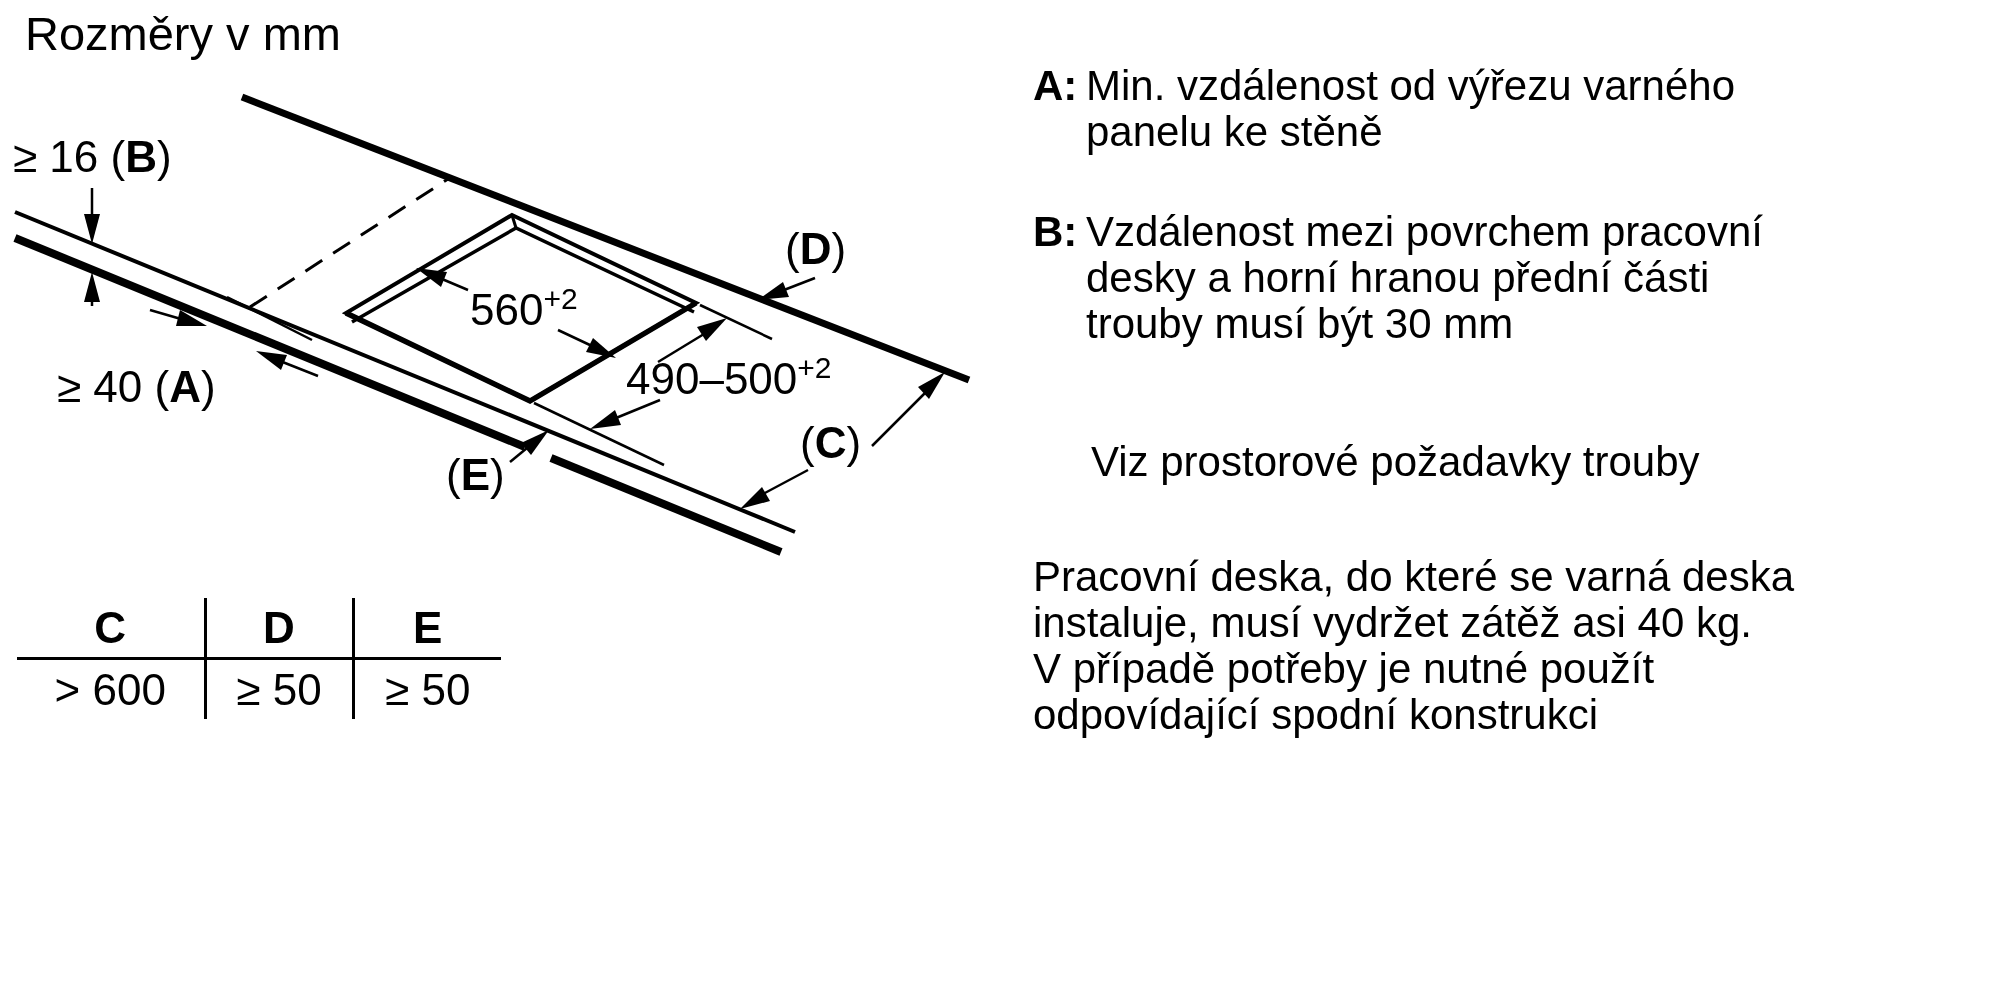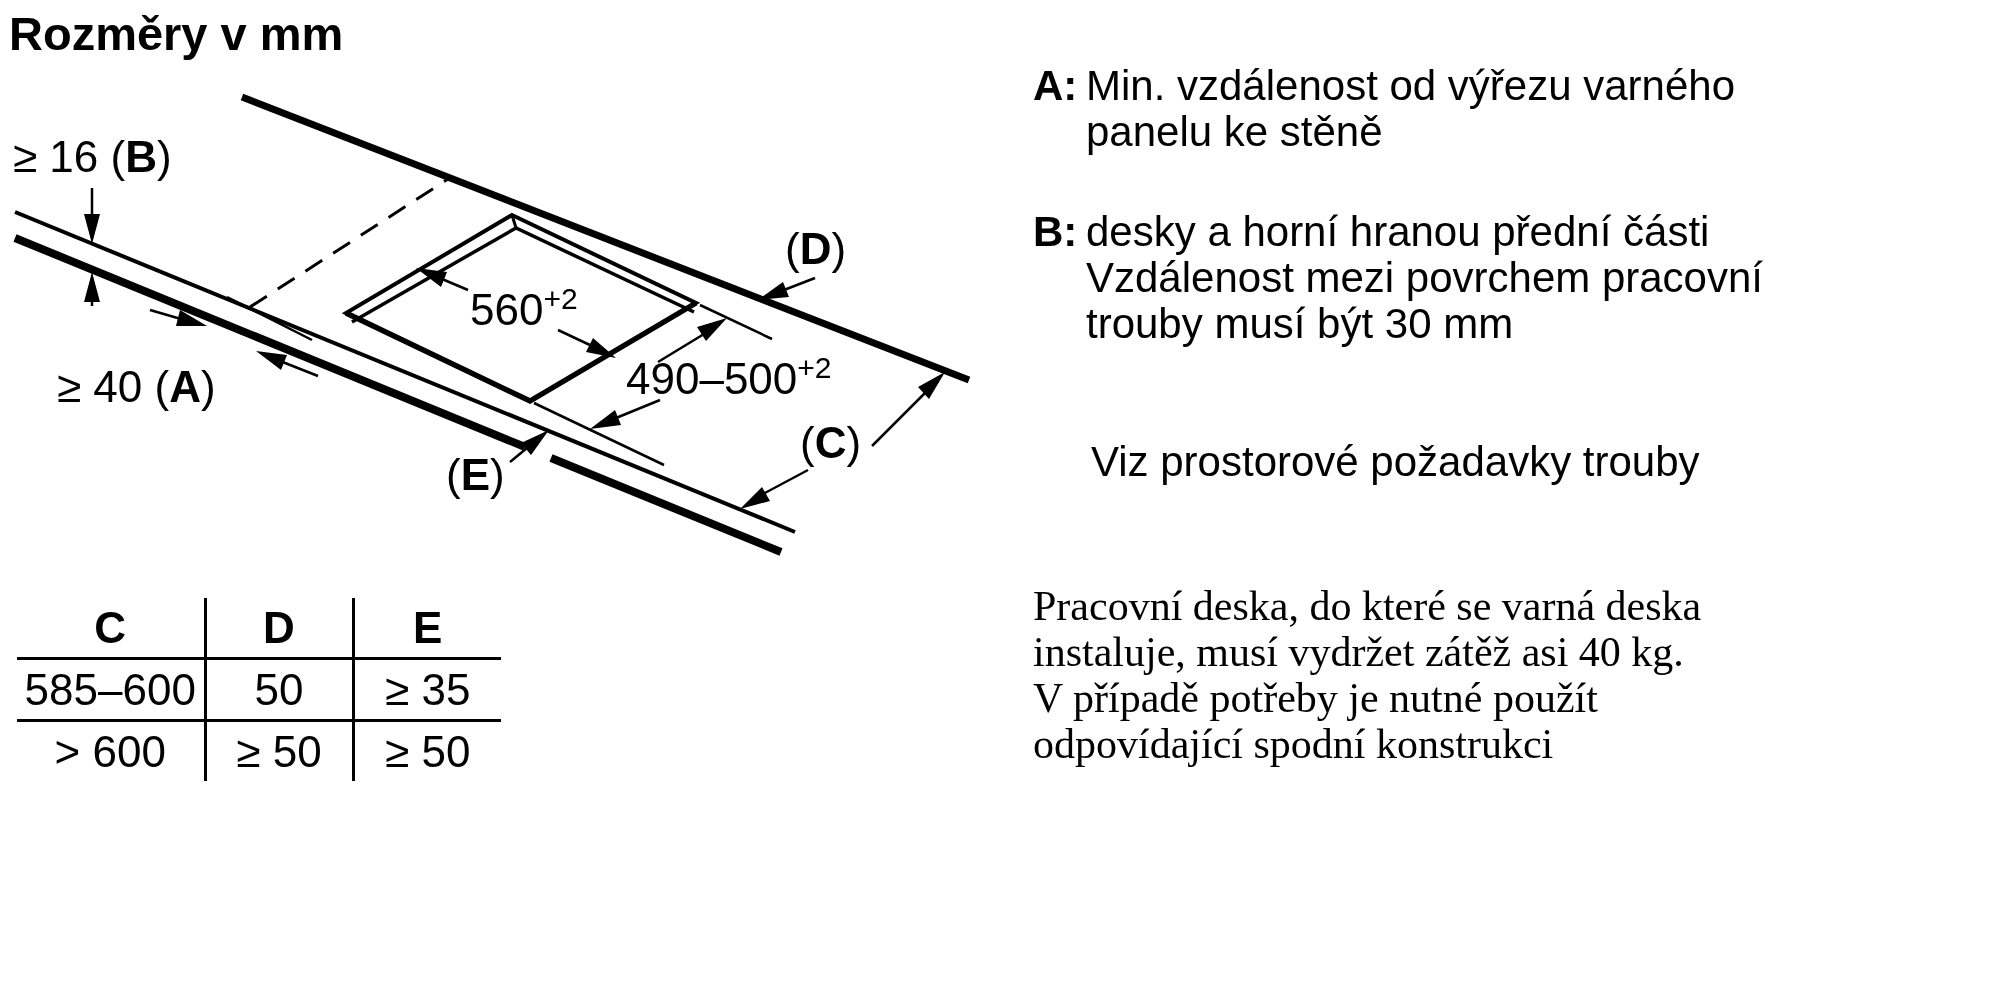--- a/index.html
+++ b/index.html
@@ -10,27 +10,26 @@
     color: #000;
   }
   body {
     position: relative;
     width: 2000px;
     height: 1000px;
     overflow: hidden;
   }
   .page-title {
     position: absolute;
-    left: 9px;
+    left: 25px;
     top: 8px;
     font-size: 47px;
     line-height: 1.1;
     color: #000;
     white-space: nowrap;
-    font-weight: bold;
   }
   #diagram-svg {
     position: absolute;
     left: 0;
     top: 0;
   }
   .svg-label {
     font-family: "Liberation Sans", sans-serif;
     font-size: 44px;
     fill: #000;
@@ -74,21 +73,21 @@
     width: 640px;
     font-size: 42px;
     line-height: 46px;
     color: #000;
   }
   .note-block { position: absolute; left: 0; display: flex; }
   .note-label { font-weight: 700; width: 53px; flex: 0 0 53px; }
   .note-a { top: 63px; }
   .note-b { top: 209px; }
   .note-viz { top: 439px; padding-left: 58px; display: block; text-align: right; }
-  .note-load { top: 583px; display: block; font-family: Liberation Serif, serif; }
+  .note-load { top: 554px; display: block; }
   .note-line { white-space: nowrap; }
 </style>
 </head>
 <body>
 
 <div class="page-title">Rozměry v mm</div>
 
 <svg id="diagram-svg" width="1000" height="580" viewBox="0 0 1000 580">
   <g stroke="#000" fill="none" stroke-linecap="butt">
 
@@ -158,46 +157,41 @@
       <col class="c-col">
       <col class="d-col">
       <col class="e-col">
     </colgroup>
   <tbody>
       <tr class="hdr">
     <th>C</th>
     <th class="mid">D</th>
     <th>E</th>
   </tr>
-  <tr class="row1">
-    <td>585–600</td>
-    <td class="mid">50</td>
-    <td>≥ 35</td>
-  </tr>
   <tr class="row2">
     <td>&gt; 600</td>
     <td class="mid">≥ 50</td>
     <td>≥ 50</td>
   </tr>
 </tbody>
   </table>
 
 <div class="notes">
   <div class="note-block note-a">
     <div class="note-label">A:</div>
     <div>
       <div class="note-line">Min. vzdálenost od výřezu varného</div>
       <div class="note-line">panelu ke stěně</div>
     </div>
   </div>
   <div class="note-block note-b">
     <div class="note-label">B:</div>
     <div>
+      <div class="note-line">Vzdálenost mezi povrchem pracovní</div>
       <div class="note-line">desky a horní hranou přední části</div>
-      <div class="note-line">Vzdálenost mezi povrchem pracovní</div>
       <div class="note-line">trouby musí být 30 mm</div>
     </div>
   </div>
   <div class="note-block note-viz">
     <div class="note-line">Viz prostorové požadavky trouby</div>
   </div>
   <div class="note-block note-load">
     <div class="note-line">Pracovní deska, do které se varná deska</div>
     <div class="note-line">instaluje, musí vydržet zátěž asi 40 kg.</div>
     <div class="note-line">V případě potřeby je nutné použít</div>

